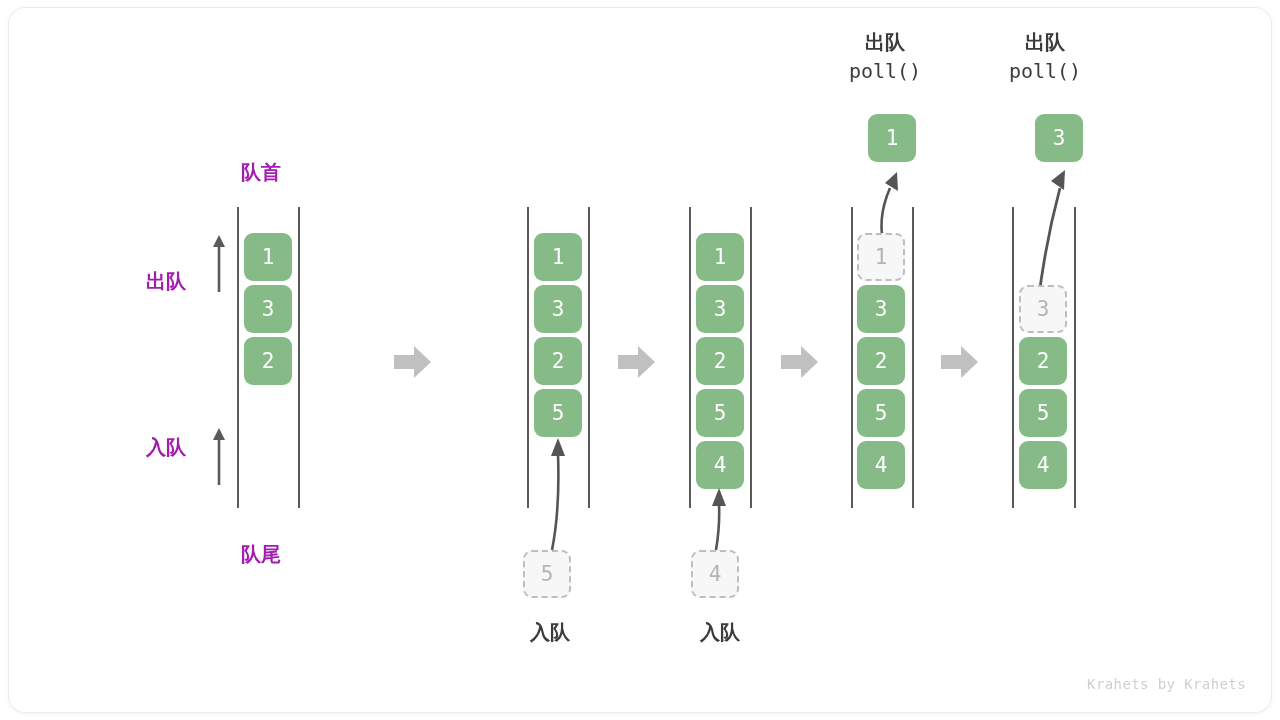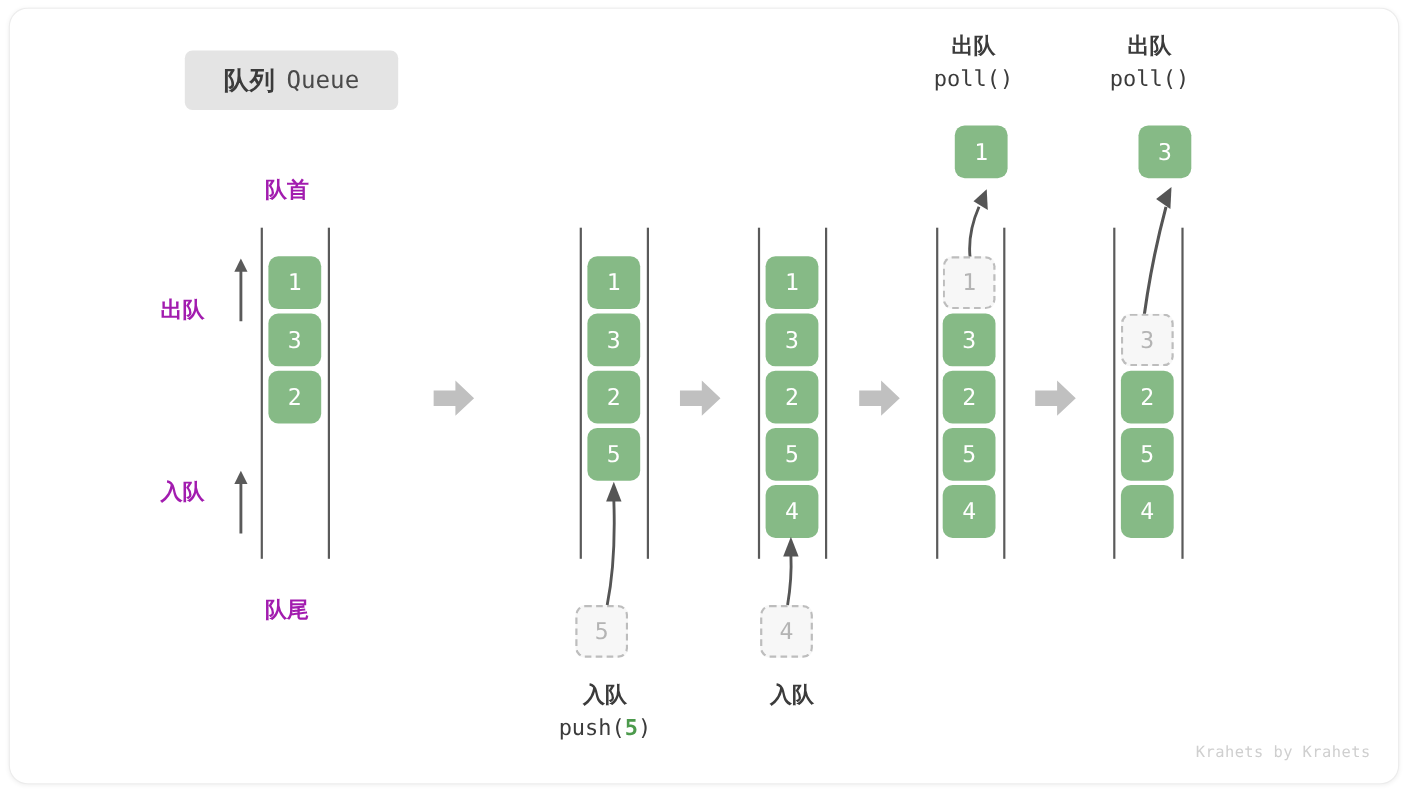--- a/index.html
+++ b/index.html
@@ -143,24 +143,20 @@
     color: #cfcfcf;
     letter-spacing: 0.4px;
   }
 </style>
 </head>
 <body>
 
 <div id="canvas">
   <div class="card"></div>
 
-  <div class="title-badge">
-    <span class="title-cn">队列</span>
-    <span class="title-en">Queue</span>
-  </div>
 
   <div class="cn-label" style="left:241px; top:159px;">队首</div>
   <div class="cn-label" style="left:241px; top:541px;">队尾</div>
 
   <div class="cn-label" style="left:146px; top:268px;">出队</div>
   <svg class="dir-arrow" style="left:210px; top:232px;" width="18" height="62" viewBox="0 0 18 62">
     <line x1="9" y1="60" x2="9" y2="12" stroke="#5a5a5a" stroke-width="2.6"></line>
     <path d="M9 3 L15 15 L3 15 Z" fill="#5a5a5a"></path>
   </svg>
 
@@ -191,21 +187,20 @@
 
   <div class="cell ghost" style="left:523px; top:550px;">5</div>
 
   <svg class="motion-arrow" style="left:520px; top:430px;" width="80" height="125" viewBox="0 0 80 125">
     <path d="M32 120 Q40 80 38 24" stroke="#555555" stroke-width="2.6" fill="none"></path>
     <path d="M38 8 L45 26 L31 26 Z" fill="#555555"></path>
   </svg>
 
   <div class="op-label" style="left:460px; top:618px; width:180px;">
     <span class="cn">入队</span>
-    <span class="code"><span>push(</span><span class="arg">5</span><span>)</span></span>
   </div>
 
   <svg class="step-arrow" style="left:618px; top:344px;" viewBox="0 0 38 36">
     <path d="M0 11 L20 11 L20 2 L37 18 L20 34 L20 25 L0 25 Z" fill="#c0c0c0"></path>
   </svg>
 
   <div class="rail" style="left:689px; top:207px; height:301px;"></div>
   <div class="rail" style="left:750px; top:207px; height:301px;"></div>
 
   <div class="cell" style="left:696px; top:233px;">1</div>

